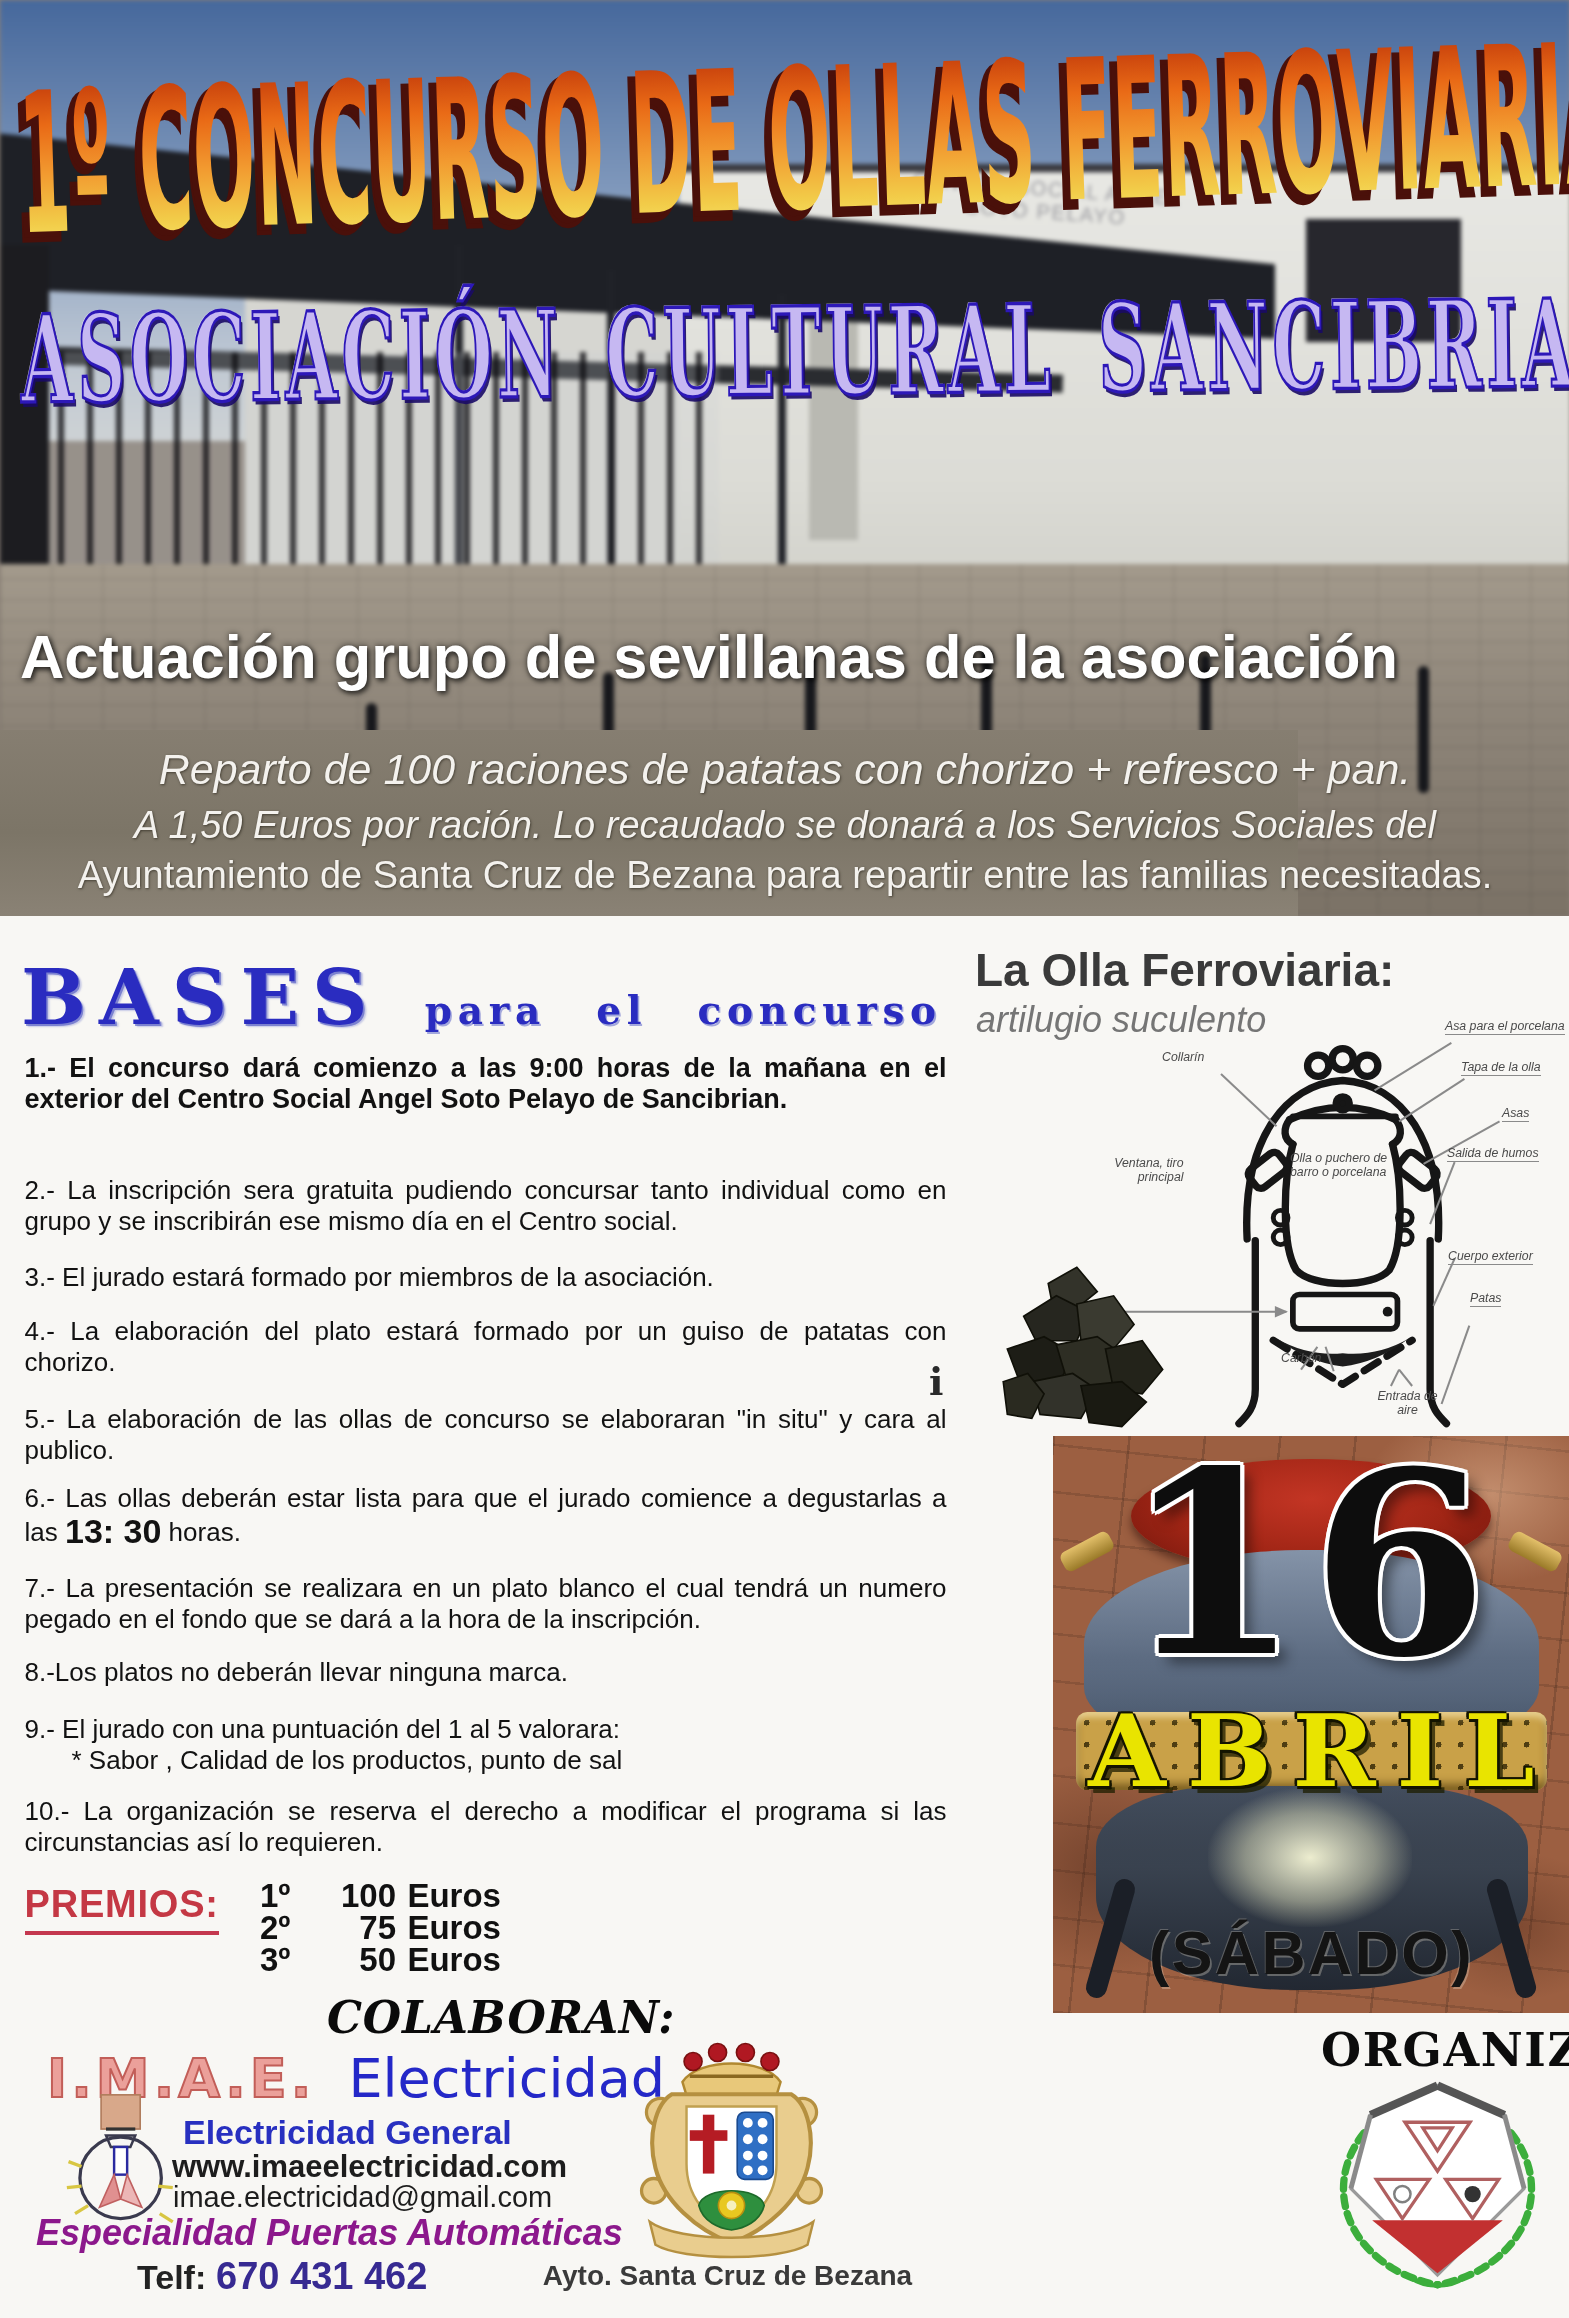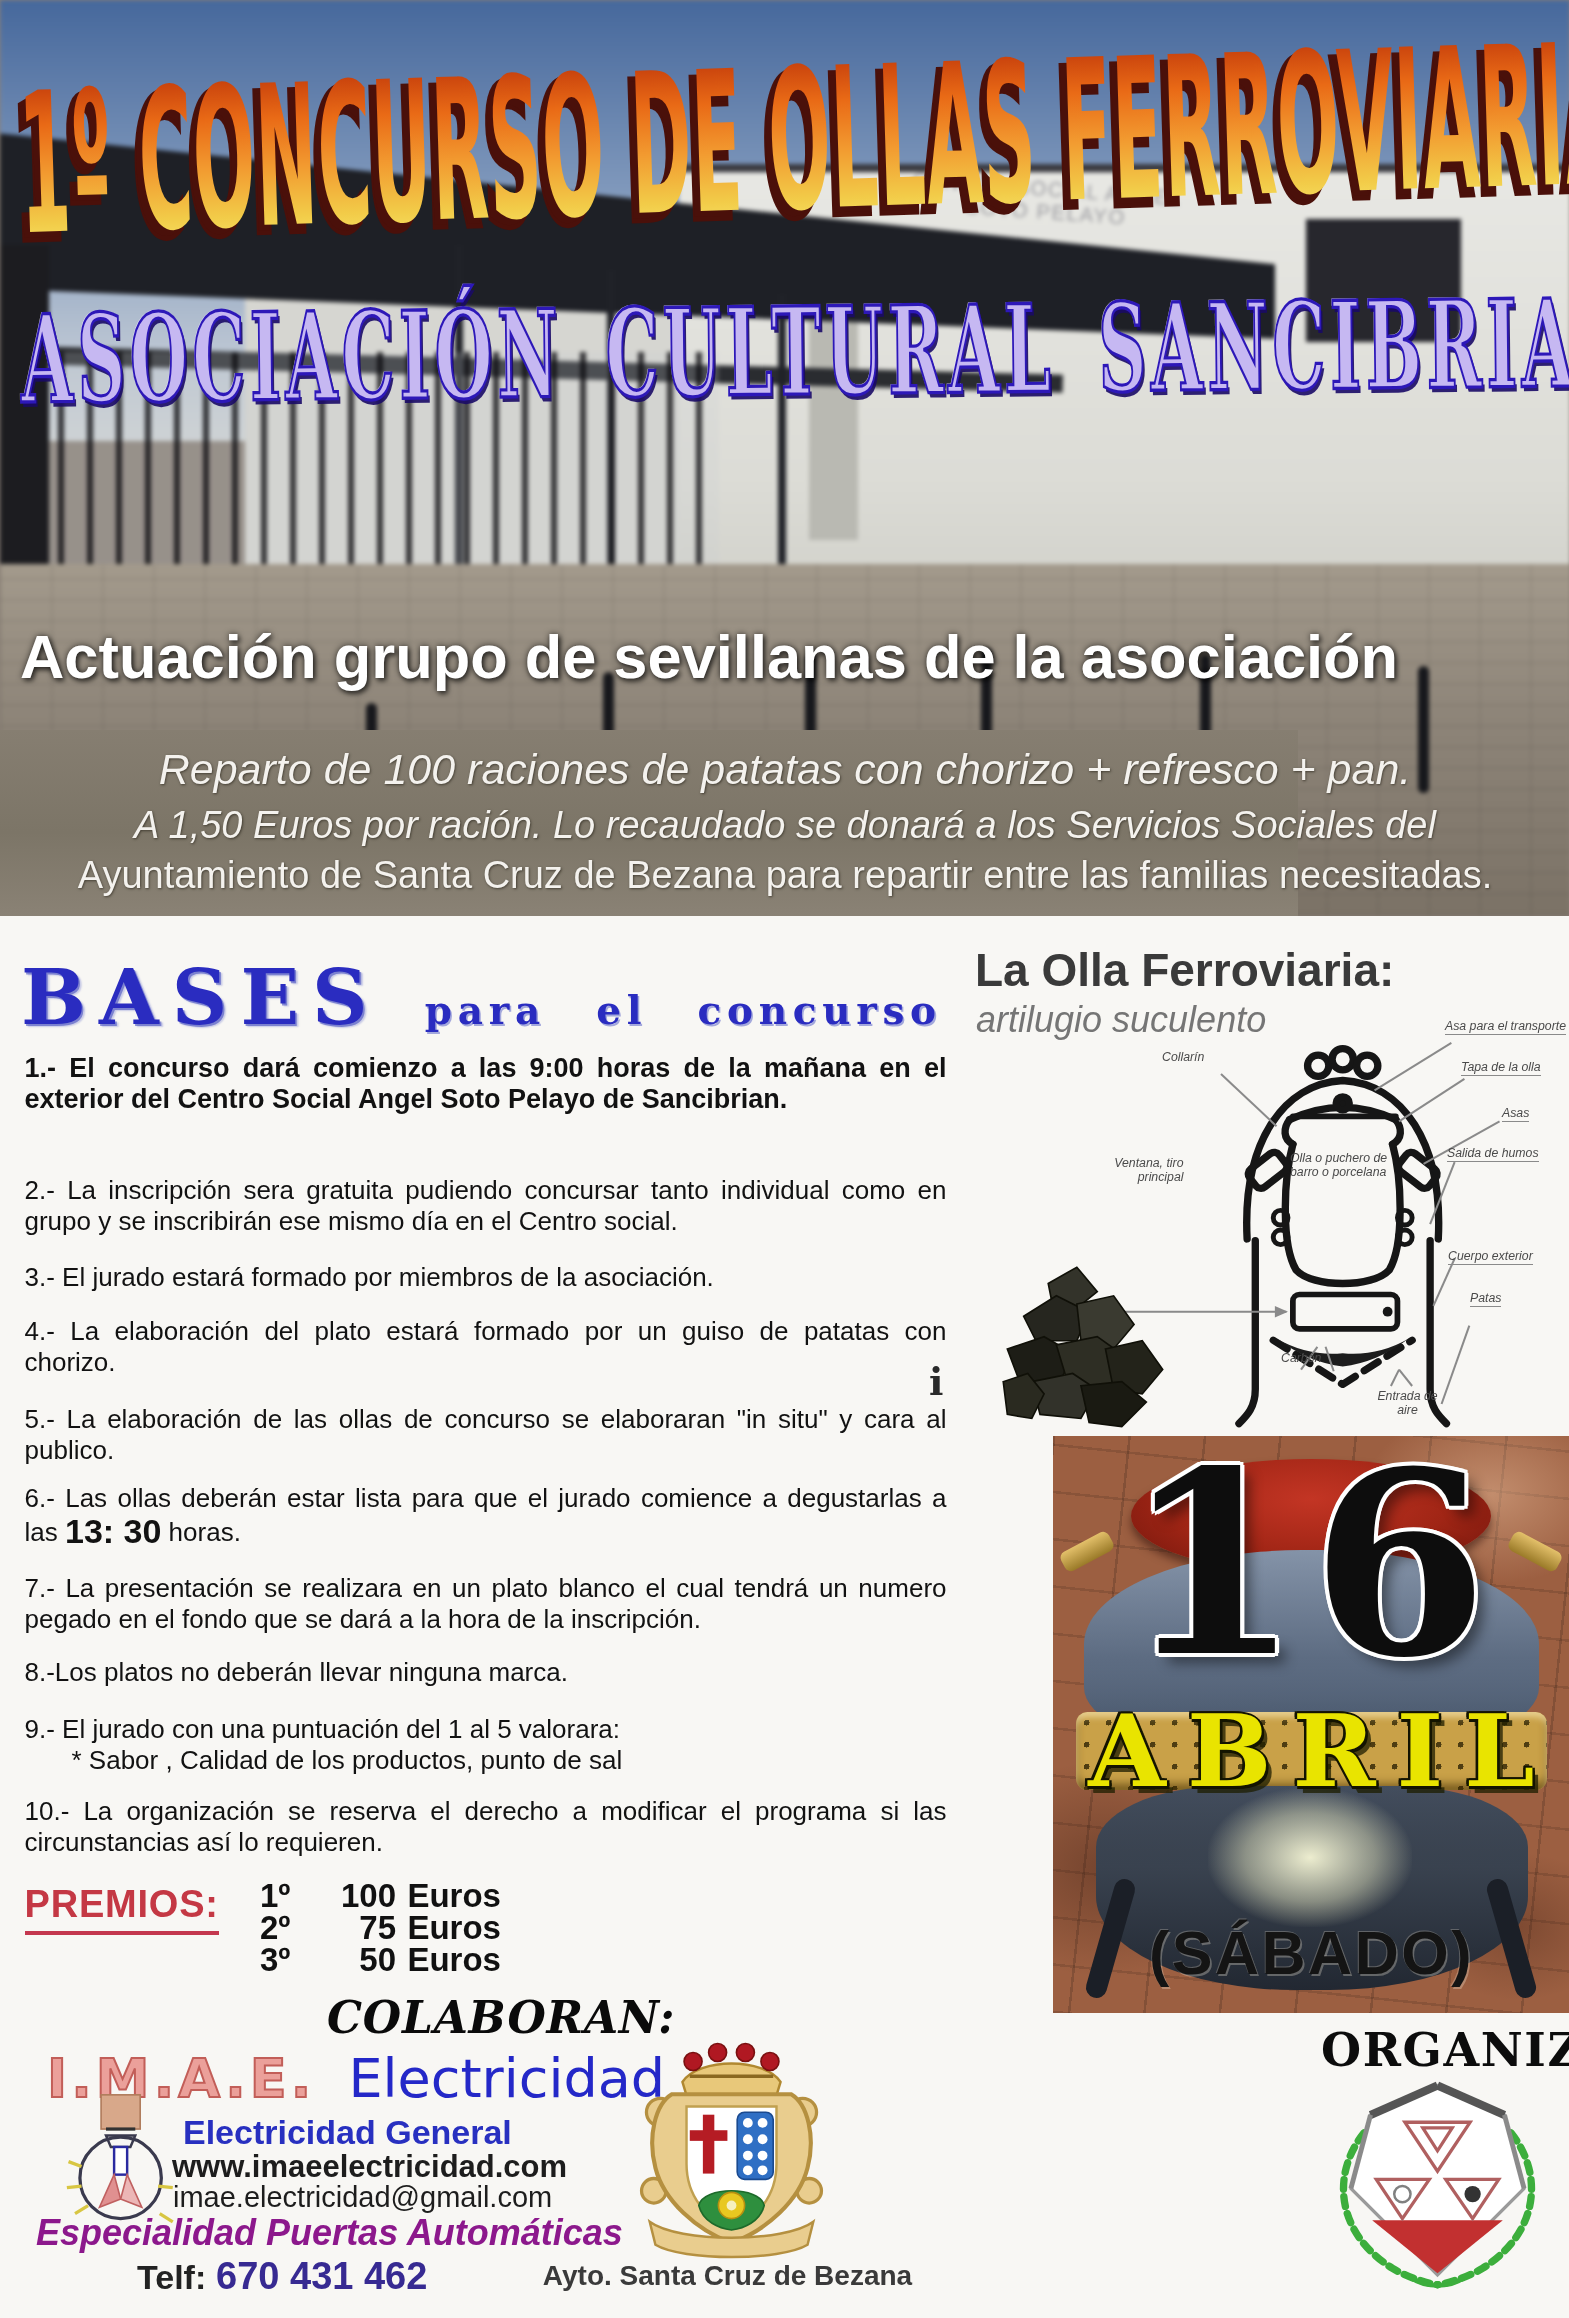--- a/index.html
+++ b/index.html
@@ -373,21 +373,21 @@
         <path d="M434,470 L468,374"></path>
         <path d="M232,130 L164,66"></path>
         <path d="M24,357 L244,357"></path>
         <path d="M282,400 L262,428"></path>
           <path d="M292,400 L302,430"></path>
         <path d="M382,428 L372,448"></path>
           <path d="M382,428 L398,448"></path>
       </g>
       <path d="M246,357 l-16,-7 v14 z" fill="#8a8a8a"></path>
     </svg>
-    <div class="dlabel ul" style="left:358px;top:0px;">Asa para el transporte</div>
+    <div class="dlabel ul" style="left:358px;top:0px;">Asa para el porcelana</div>
     <div class="dlabel ul" style="left:374px;top:41px;">Tapa de la olla</div>
     <div class="dlabel ul" style="left:415px;top:87px;">Asas</div>
     <div class="dlabel ul" style="left:360px;top:127px;">Salida de humos</div>
     <div class="dlabel ul" style="left:361px;top:222px;margin-top:8px;">Cuerpo exterior</div>
     <div class="dlabel ul" style="left:383px;top:272px;text-align:center;">Patas</div>
     <div class="dlabel" style="left:75px;top:31px;">Collarín</div>
     <div class="dlabel" style="left:6.5px;top:137px;width:90px;text-align:right;">Ventana, tiro principal</div>
     <div class="dlabel" style="left:203px;top:132px;width:106px;">Olla o puchero de barro o porcelana</div>
     <div class="dlabel" style="left:194px;top:332px;">Carbón</div>
     <div class="dlabel" style="left:288px;top:370px;width:65px;text-align:center;">Entrada de aire</div>

